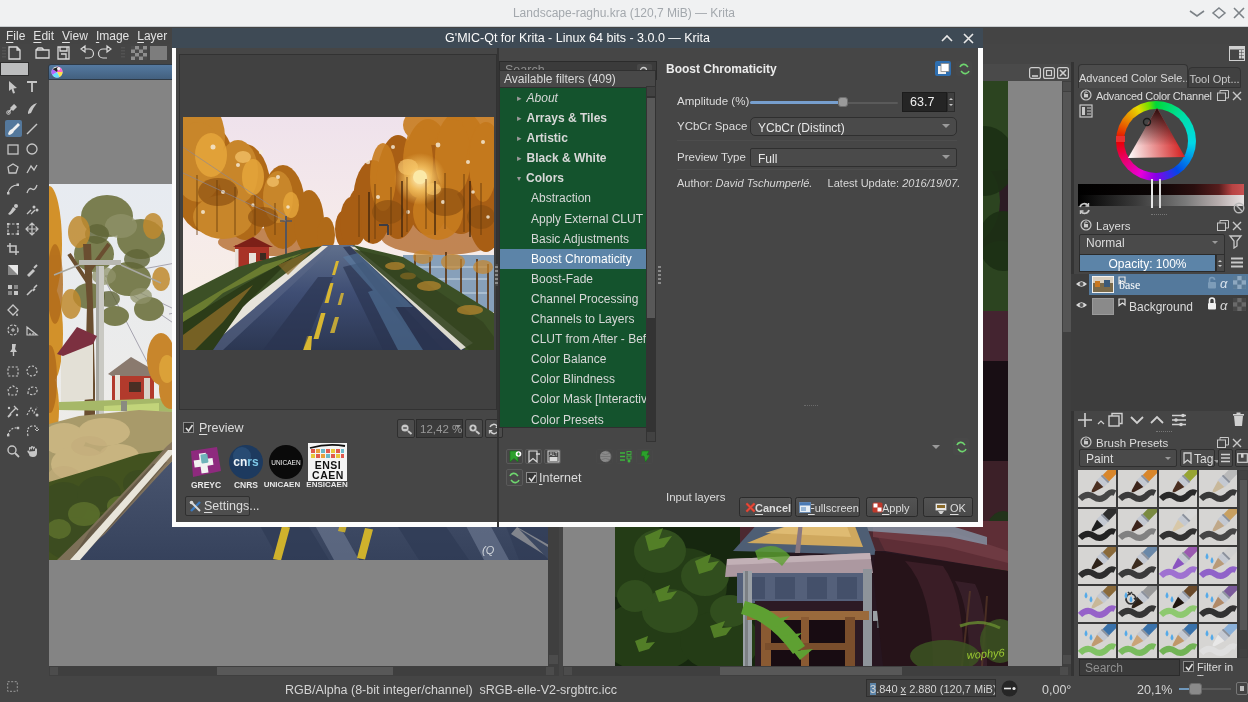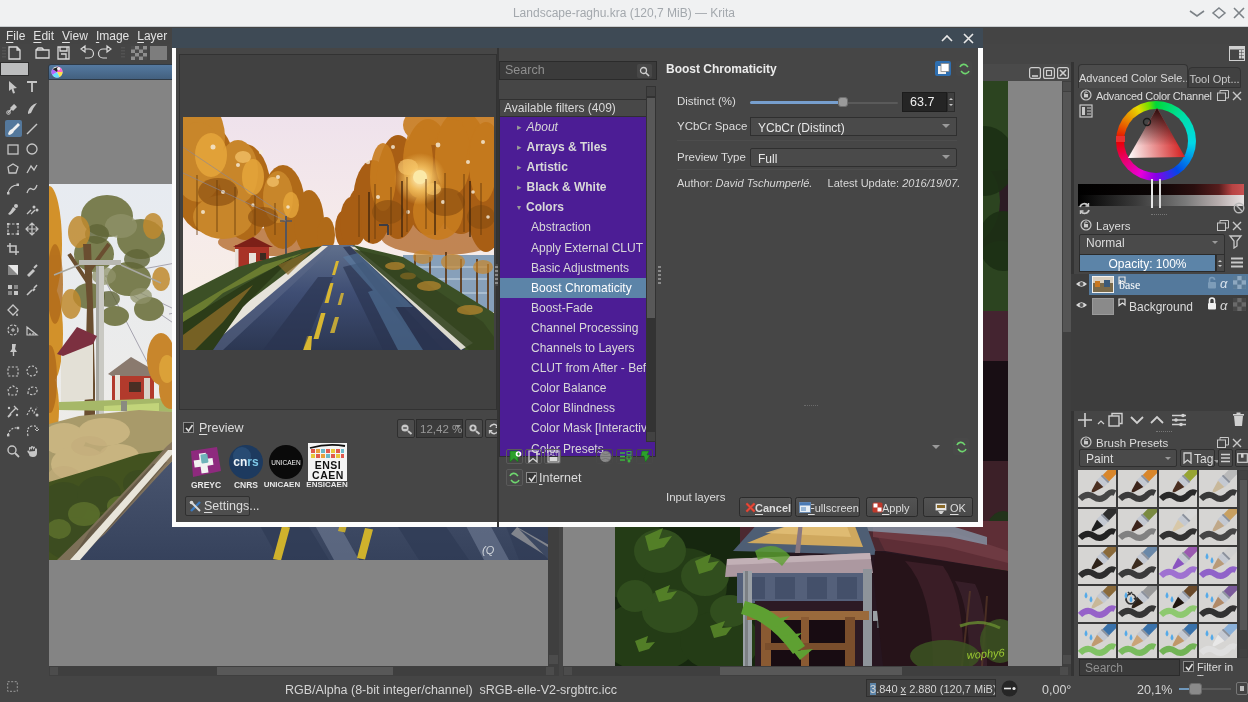--- a/index.html
+++ b/index.html
@@ -925,20 +925,21 @@
   <div class="abs" style="left:1179px;top:688px;width:52px;height:2px;background:#5a5a5a;"></div>
   <div class="abs" style="left:1179px;top:688px;width:11px;height:2px;background:#6f98bc;"></div>
   <div class="abs" style="left:1189px;top:683px;width:13px;height:12px;background:#8a8a8a;border-radius:3px;border:1px solid #6a6a6a;"></div>
   <div class="abs" style="left:1236px;top:682px;width:12px;height:13px;background:#444;border:1px solid #777;border-radius:2px;"></div>
   <div class="abs" style="left:1240px;top:686px;width:4px;height:5px;background:#bbb;"></div>
 </div>
 
 <div id="gmic" class="abs" style="left:172px;top:28px;width:811px;height:499px;background:#464646;border-left:4px solid #fdfdfd;border-right:5px solid #fdfdfd;border-bottom:5px solid #fdfdfd;">
 
   <div class="abs" style="left:-4px;top:0;width:811px;height:20px;background:#3e4a55;">
+    <div class="abs" style="left:0;top:3px;width:100%;text-align:center;font-size:12.5px;color:#fcfcfc;">G'MIC-Qt for Krita - Linux 64 bits - 3.0.0 — Krita</div>
     <svg class="abs" style="left:768px;top:5px;" width="36" height="11" viewBox="0 0 36 11">
       <path d="M2 8 l5-5 5 5" stroke="#e8e8e8" stroke-width="1.6" fill="none"></path>
       <path d="M24 1 l9 9 M33 1 l-9 9" stroke="#e8e8e8" stroke-width="1.6"></path>
     </svg>
   </div>
 
   <div class="abs" style="left:3px;top:26px;width:318px;height:356px;background:#414141;border:1px solid #323232;"></div>
   <svg class="abs" style="left:7px;top:89px;" width="311" height="233" viewBox="0 0 311 233" id="gmicpreview">
     <defs>
       <linearGradient id="sky1" x1="0" y1="0" x2="0" y2="1">
@@ -1179,21 +1180,21 @@
 
   <div class="abs" style="left:321px;top:20px;width:2px;height:479px;background:#343434;"></div>
 
   <div class="abs" style="left:323px;top:33px;width:158px;height:19px;background:#3b3b3b;border:1px solid #2b2b2b;color:#8f8f8f;font-size:12.5px;padding:1px 0 0 5px;">Search</div>
   <div class="abs" style="left:461px;top:36px;width:15px;height:14px;background:#474747;border-radius:2px;"></div>
   <svg class="abs" style="left:463px;top:38px;" width="11" height="11" viewBox="0 0 11 11">
         <circle cx="4.5" cy="4.5" r="3" stroke="#cfcfcf" fill="none" stroke-width="1.3"></circle>
         <path d="M7 7 l3 3" stroke="#cfcfcf" stroke-width="1.6"></path>
       </svg>
 
-  <div class="abs" id="tree" style="left:323px;top:71px;width:157px;height:358px;background:#4c1d95;border:1px solid #303030;overflow:hidden;font-size:12px;color:#d8d8d8;">
+  <div class="abs" id="tree" style="left:323px;top:42px;width:157px;height:358px;background:#14532d;border:1px solid #303030;overflow:hidden;font-size:12px;color:#d8d8d8;">
     <div style="height:17px;background:#484848;border-bottom:1px solid #303030;padding:1px 0 0 4px;">Available filters (409)</div>
     <div class="trow"><span class="arr">▸</span><i>About</i></div>
     <div class="trow"><span class="arr">▸</span><b>Arrays &amp; Tiles</b></div>
     <div class="trow"><span class="arr">▸</span><b>Artistic</b></div>
     <div class="trow"><span class="arr">▸</span><b>Black &amp; White</b></div>
     <div class="trow"><span class="arr" style="font-size:8px;">▾</span><b>Colors</b></div>
     <div class="trow c">Abstraction</div>
     <div class="trow c">Apply External CLUT</div>
     <div class="trow c">Basic Adjustments</div>
     <div class="trow c sel">Boost Chromaticity</div>
@@ -1266,31 +1267,31 @@
   <div class="abs" style="left:759px;top:33px;width:16px;height:15px;background:#2f6fb0;border-radius:2px;"></div>
   <svg class="abs" style="left:761px;top:35px;" width="13" height="12" viewBox="0 0 13 12">
         <rect x="1" y="3" width="8" height="8" fill="#f0f0f0"></rect>
         <rect x="4" y="0.5" width="8" height="8" fill="#fff" stroke="#888" stroke-width="0.8"></rect>
       </svg>
   <div class="abs" style="left:780px;top:33px;width:16px;height:15px;background:#484848;border-radius:2px;"></div>
   <svg class="abs" style="left:782px;top:35px;" width="13" height="12" viewBox="0 0 13 12">
         <path d="M2 4 a4 4 0 0 1 7-1 l1 1 M11 8 a4 4 0 0 1 -7 1 l-1-1" stroke="#6fd66f" stroke-width="1.6" fill="none"></path>
       </svg>
 
-  <div class="abs txt" style="left:501px;top:67px;font-size:11.5px;">Distinct (%)</div>
+  <div class="abs txt" style="left:501px;top:67px;font-size:11.5px;">Amplitude (%)</div>
   <div class="abs" style="left:574px;top:74px;width:148px;height:2px;background:#5a5a5a;border-radius:2px;"></div>
   <div class="abs" style="left:574px;top:73px;width:90px;height:3px;background:#779fce;border-radius:2px;"></div>
   <div class="abs" style="left:662px;top:69px;width:10px;height:10px;background:#9a9a9a;border-radius:3px;border:1px solid #6f6f6f;"></div>
   <div class="abs" style="left:726px;top:64px;width:45px;height:20px;background:#252525;border:1px solid #1c1c1c;color:#f0f0f0;font-size:12.5px;padding:2px 0 0 7px;">63.7</div>
   <div class="abs" style="left:771px;top:64px;width:8px;height:20px;background:#3f3f3f;border:1px solid #2c2c2c;"></div>
   <div class="abs" style="left:772.5px;top:68px;width:0;height:0;border:2.8px solid transparent;border-bottom-color:#c8c8c8;"></div>
   <div class="abs" style="left:772.5px;top:76px;width:0;height:0;border:2.8px solid transparent;border-top-color:#c8c8c8;"></div>
 
   <div class="abs txt" style="left:501px;top:92px;font-size:11.5px;">YCbCr Space</div>
-  <div class="abs" style="left:574px;top:89px;width:207px;height:19px;background:#4a4a4a;border:1px solid #2f2f2f;border-radius:0;color:#e8e8e8;font-size:12px;padding:3px 0 0 7px;">YCbCr (Distinct)</div>
+  <div class="abs" style="left:574px;top:89px;width:207px;height:19px;background:#4a4a4a;border:1px solid #2f2f2f;border-radius:5px;color:#e8e8e8;font-size:12px;padding:3px 0 0 7px;">YCbCr (Distinct)</div>
   <div class="abs" style="left:766px;top:96px;width:0;height:0;border:4px solid transparent;border-top-color:#9a9a9a;"></div>
   <div class="abs" style="left:501px;top:112px;width:280px;height:1px;background:#4d4d4d;"></div>
 
   <div class="abs txt" style="left:501px;top:123px;font-size:11.5px;">Preview Type</div>
   <div class="abs" style="left:574px;top:120px;width:207px;height:19px;background:#4a4a4a;border:1px solid #2f2f2f;border-radius:2px;color:#e8e8e8;font-size:12px;padding:3px 0 0 7px;">Full</div>
   <div class="abs" style="left:766px;top:127px;width:0;height:0;border:4px solid transparent;border-top-color:#9a9a9a;"></div>
   <div class="abs" style="left:501px;top:141px;width:280px;height:1px;background:#4d4d4d;"></div>
 
   <div class="abs" style="left:501px;top:149px;font-size:11px;color:#d8d8d8;">Author: <i>David Tschumperlé.</i>&nbsp;&nbsp;&nbsp;&nbsp;&nbsp;Latest Update: <i>2016/19/07.</i></div>
 

